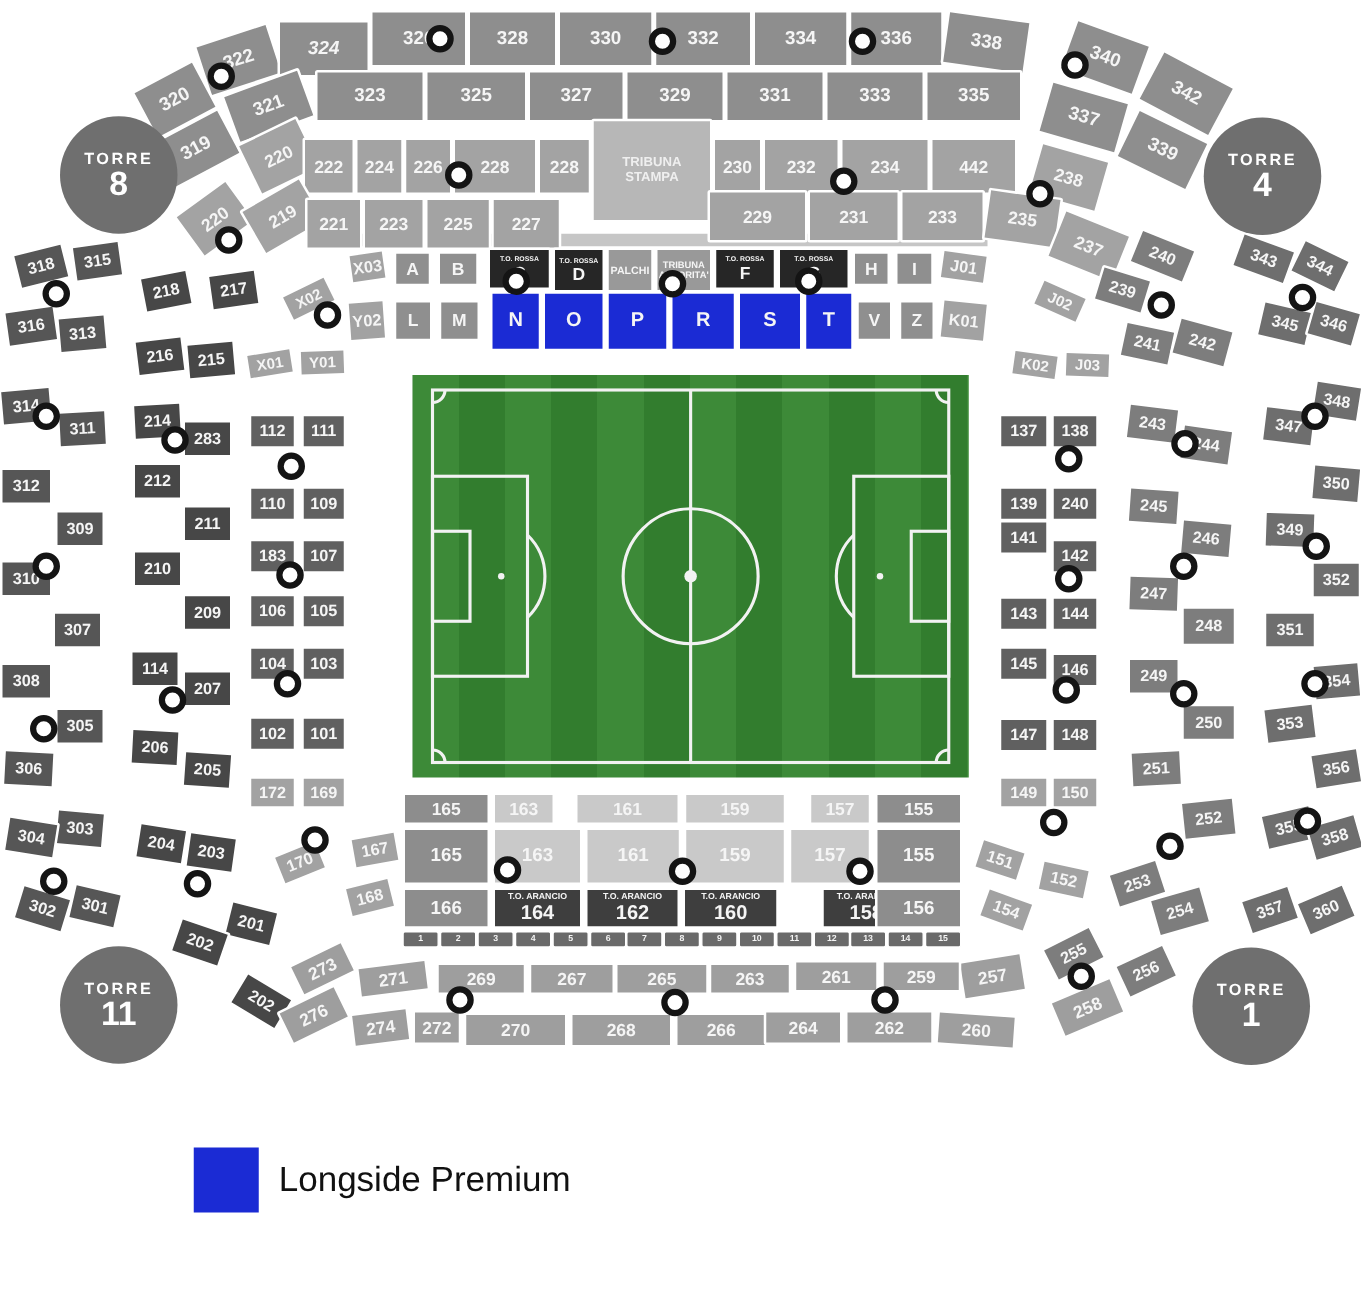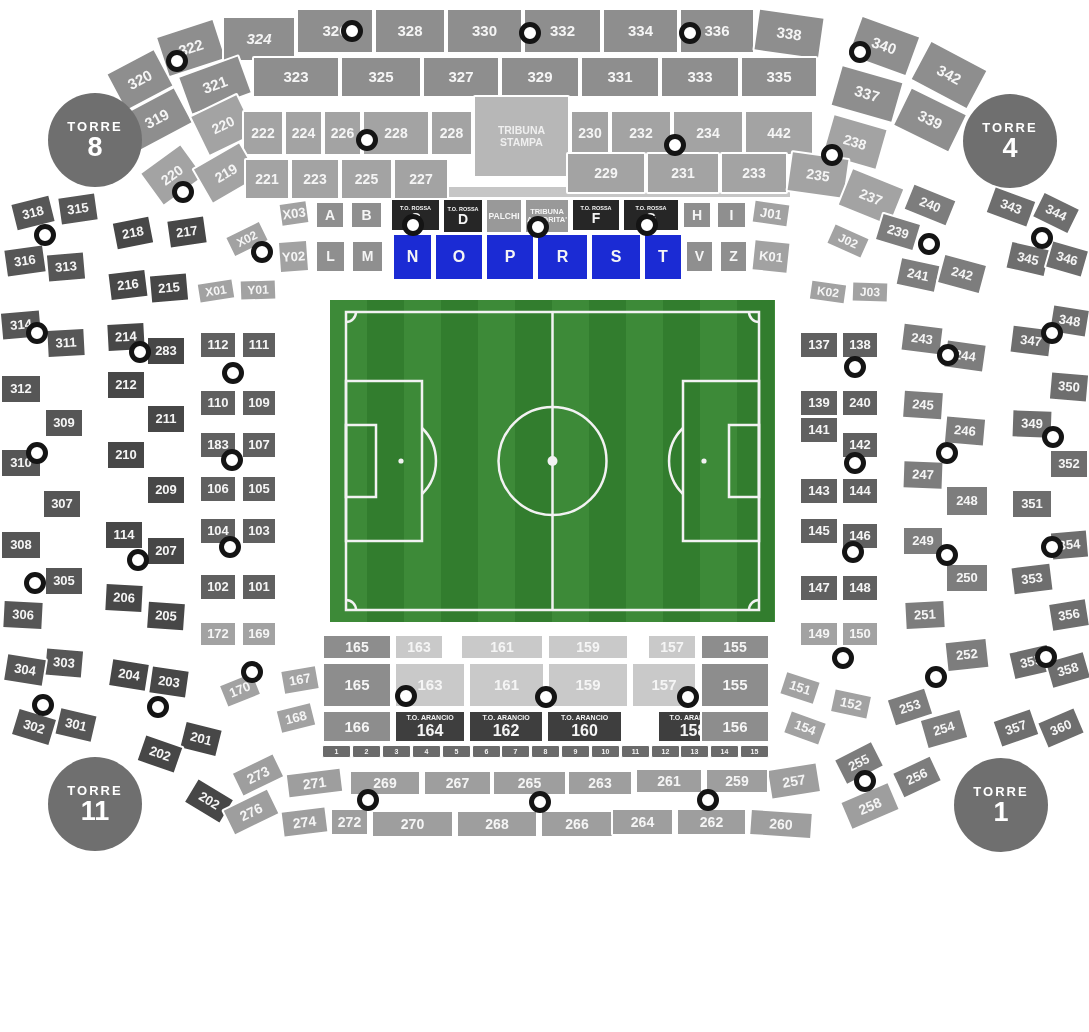--- a/index.html
+++ b/index.html
@@ -70,20 +70,24 @@
         <path d="M429 300 A10 10 0 0 0 419 310"></path>
       </g>
       <g fill="#f2f2f2" stroke="none">
         <circle cx="222.5" cy="161" r="5"></circle>
         <circle cx="71" cy="161" r="2.6"></circle>
         <circle cx="374" cy="161" r="2.6"></circle>
       </g>
     </svg>
   </div>
 
+  <div class="legend-row">
+    <div class="legend-swatch"></div>
+    <div class="legend-label">Longside Premium</div>
+  </div>
 <div class="sec g1" style="left: 160px; top: 26px; width: 62px; height: 44px; transform: rotate(-18deg); font-size: 15px;">322</div>
     <div class="sec g1" style="left: 112px; top: 58px; width: 56px; height: 44px; transform: rotate(-28deg); font-size: 15px;">320</div>
     <div class="sec g1" style="left: 222px; top: 16px; width: 74px; height: 46px; font-size: 15px; font-style: italic;">324</div>
     <div class="sec g1" style="left: 296px; top: 8px; width: 78px; height: 46px; font-size: 15px;">326</div>
     <div class="sec g1" style="left: 374px; top: 8px; width: 72px; height: 46px; font-size: 15px;">328</div>
     <div class="sec g1" style="left: 446px; top: 8px; width: 77px; height: 46px; font-size: 15px;">330</div>
     <div class="sec g1" style="left: 523px; top: 8px; width: 79px; height: 46px; font-size: 15px;">332</div>
     <div class="sec g1" style="left: 602px; top: 8px; width: 77px; height: 46px; font-size: 15px;">334</div>
     <div class="sec g1" style="left: 679px; top: 8px; width: 76px; height: 46px; font-size: 15px;">336</div>
     <div class="sec g1" style="left: 755px; top: 12px; width: 68px; height: 44px; transform: rotate(8deg); font-size: 15px;">338</div>

